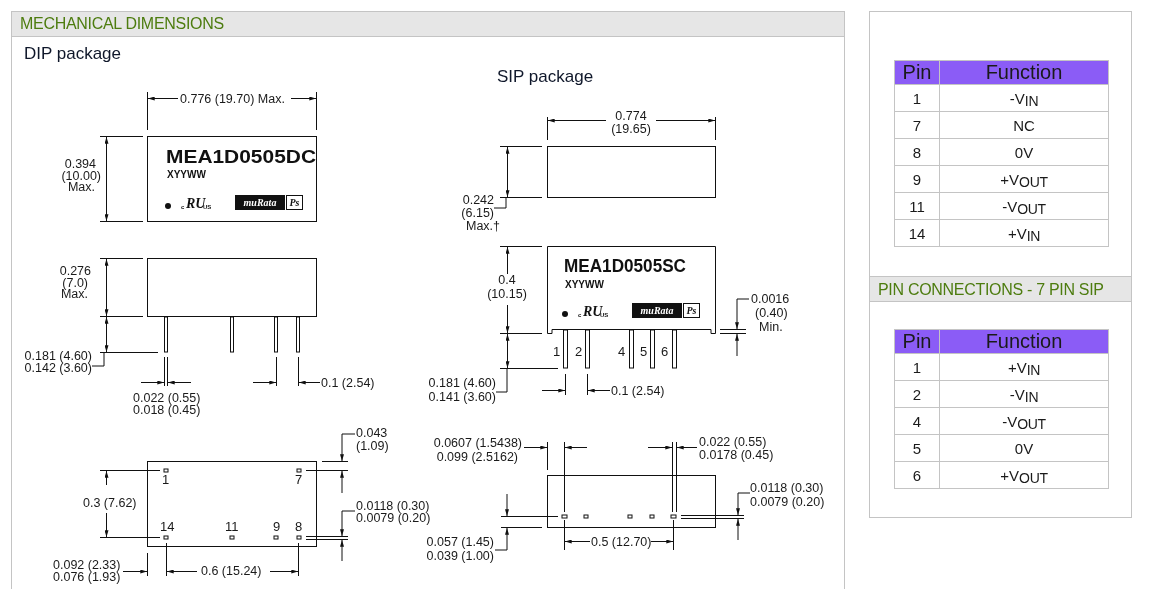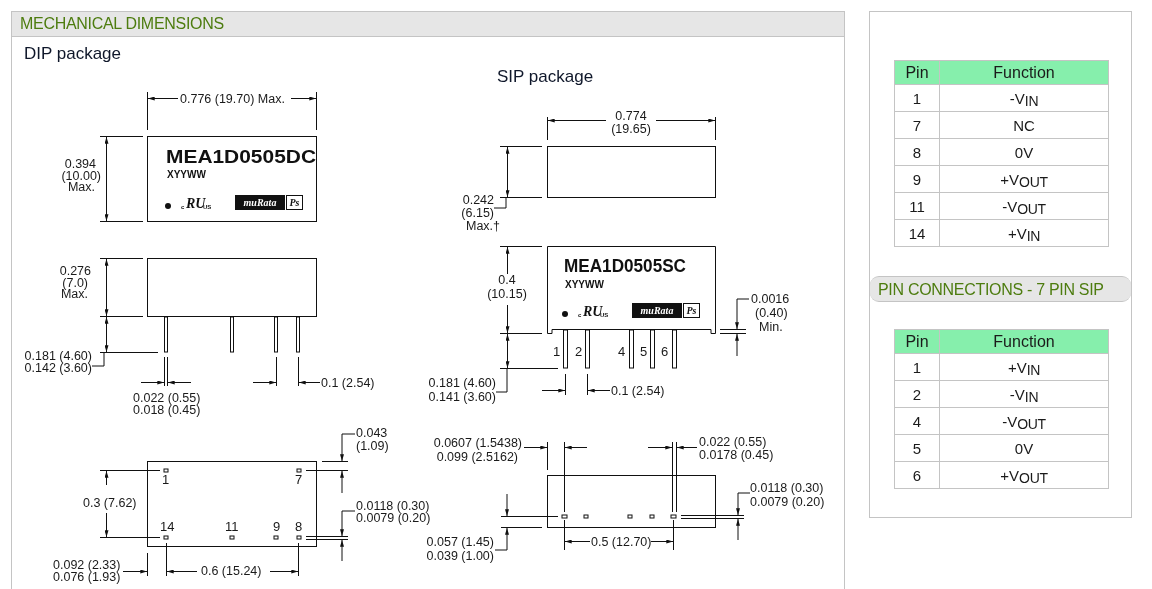--- a/index.html
+++ b/index.html
@@ -5,30 +5,30 @@
   html, body { margin: 0; padding: 0; background: #ffffff; }
   body { width: 1152px; height: 589px; position: relative; overflow: hidden;
          font-family: "Liberation Sans", sans-serif; color: #1a1a1a; }
   .panel { position: absolute; border: 1px solid #c4c4c4; box-sizing: border-box; background: #fff; }
   .panel-left { left: 11px; top: 11px; width: 834px; height: 600px; }
   .panel-right { left: 869px; top: 11px; width: 263px; height: 507px; }
   .panel-header { background: #e6e6e6; border-bottom: 1px solid #c4c4c4; height: 24px;
                   line-height: 24px; padding-left: 8px; font-size: 16px; color: #4d7c0f;
                   letter-spacing: -0.3px; transform-origin: left center; }
   .panel-header.h2 { position: absolute; left: 0; top: 264px; width: 100%; box-sizing: border-box;
-                     border-top: 1px solid #c4c4c4; height: 26px; line-height: 26px; border-radius: 9px; }
+                     border-top: 1px solid #c4c4c4; height: 26px; line-height: 26px; }
   .sub-title { position: absolute; font-size: 17px; color: #0f172a; }
   svg.drawing { position: absolute; left: 0; top: 0; }
   .dim { font-family: "Liberation Sans", sans-serif; font-size: 12.5px; fill: #1a1a1a; }
   .part { font-family: "Liberation Sans", sans-serif; font-weight: bold; font-size: 19px; fill: #111; }
   .xyyww { font-family: "Liberation Sans", sans-serif; font-weight: bold; font-size: 10px; fill: #111; }
   .pinlbl { font-family: "Liberation Sans", sans-serif; font-size: 13px; fill: #1a1a1a; }
   table.pins { position: absolute; left: 24px; border-collapse: collapse; font-size: 15px; }
   table.pins th, table.pins td { border: 1px solid #c4c4c4; text-align: center; height: 26px; padding: 0; font-weight: normal; }
-  table.pins th { background: #86efac; height: 23px; font-size: 16px; }
+  table.pins th { background: #8b5cf6; height: 23px; font-size: 20px; }
   table.pins .c-pin { width: 44px; }
   table.pins .c-fn { width: 168px; }
   sub.s { font-size: 14px; vertical-align: baseline; position: relative; top: 2px; letter-spacing: -0.3px; }
 </style>
 </head>
 <body>
 
 <div class="panel panel-left">
   <div class="panel-header">MECHANICAL DIMENSIONS</div>
 </div>

